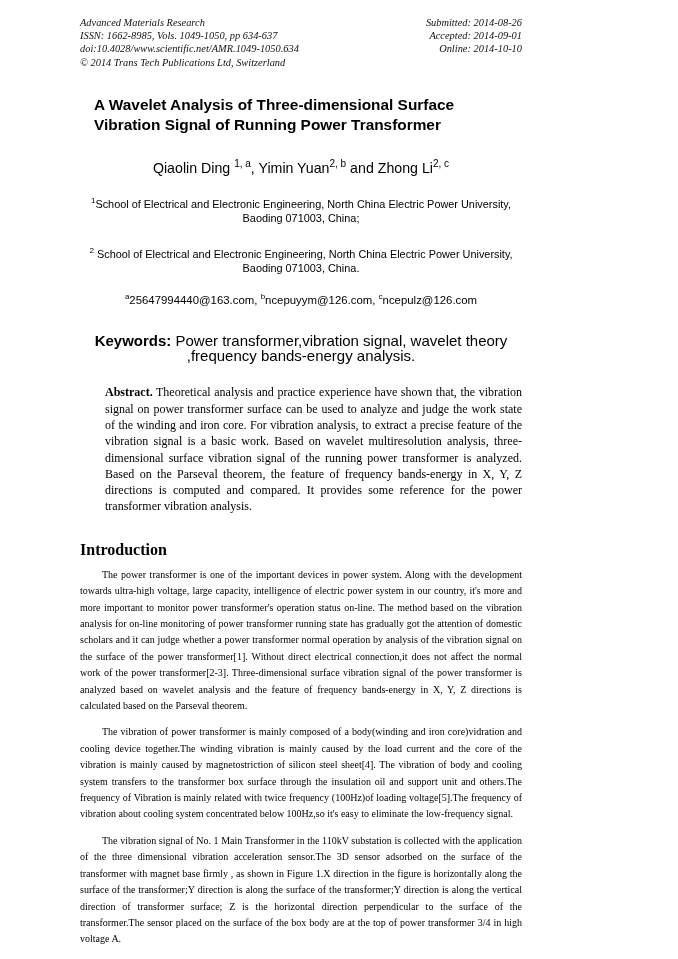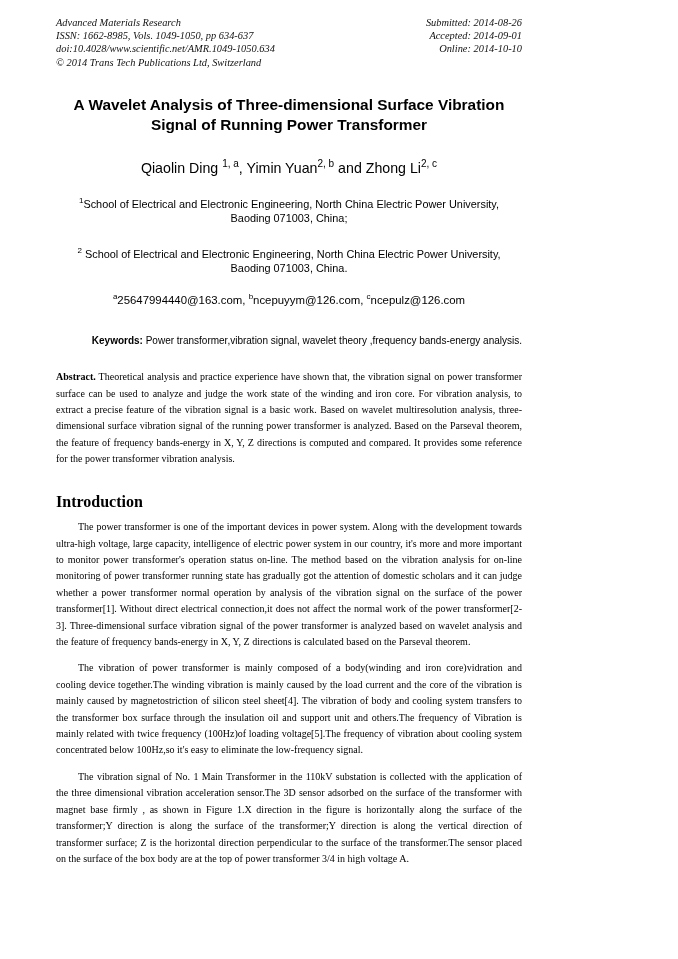--- a/index.html
+++ b/index.html
@@ -11,21 +11,21 @@
     width: 678px;
     height: 959px;
     overflow: hidden;
     font-family: "Liberation Serif", serif;
     color: #000000;
   }
   .page {
     width: 578px;
     height: 959px;
     box-sizing: border-box;
-    padding: 16px 56px 0 56px;
+    padding: 16px 56px 0 80px;
     position: relative;
   }
 
   
   .journal-header {
     display: flex;
     justify-content: space-between;
     align-items: flex-start;
     font-family: "Liberation Serif", serif;
     font-style: italic;
@@ -35,21 +35,20 @@
   }
   .journal-left div, .journal-right div { white-space: nowrap; }
   .journal-right { text-align: right; }
 
   
   .title {
     font-family: "Liberation Sans", sans-serif;
     font-weight: bold;
     font-size: 15.4px;
     line-height: 20px;
-    text-align: center;
     margin: 26px 14px 0 14px;
   }
 
   
   .authors {
     font-family: "Liberation Sans", sans-serif;
     font-size: 14.2px;
     line-height: 18px;
     text-align: center;
     margin-top: 20px;
@@ -72,33 +71,34 @@
     font-size: 11.4px;
     line-height: 15px;
     text-align: center;
     margin-top: 12px;
   }
   .emails sup { font-size: 8px; vertical-align: super; }
 
   
   .keywords {
     font-family: "Liberation Sans", sans-serif;
-    font-size: 10px;
+    font-size: 15px;
     line-height: 15px;
     margin-top: 26px;
-    text-align: right;
+    text-align: center;
   }
   .keywords .lbl { font-weight: bold; }
 
   
   .abstract {
-    font-size: 10px;
+    font-size: 12px;
     line-height: 16.3px;
     text-align: justify;
     margin-top: 21px;
+    margin-left: 25px;
   }
   .abstract .lbl { font-weight: bold; }
 
   
   .section-head {
     font-size: 16px;
     font-weight: bold;
     margin-top: 26px;
     text-align: left;
   }

